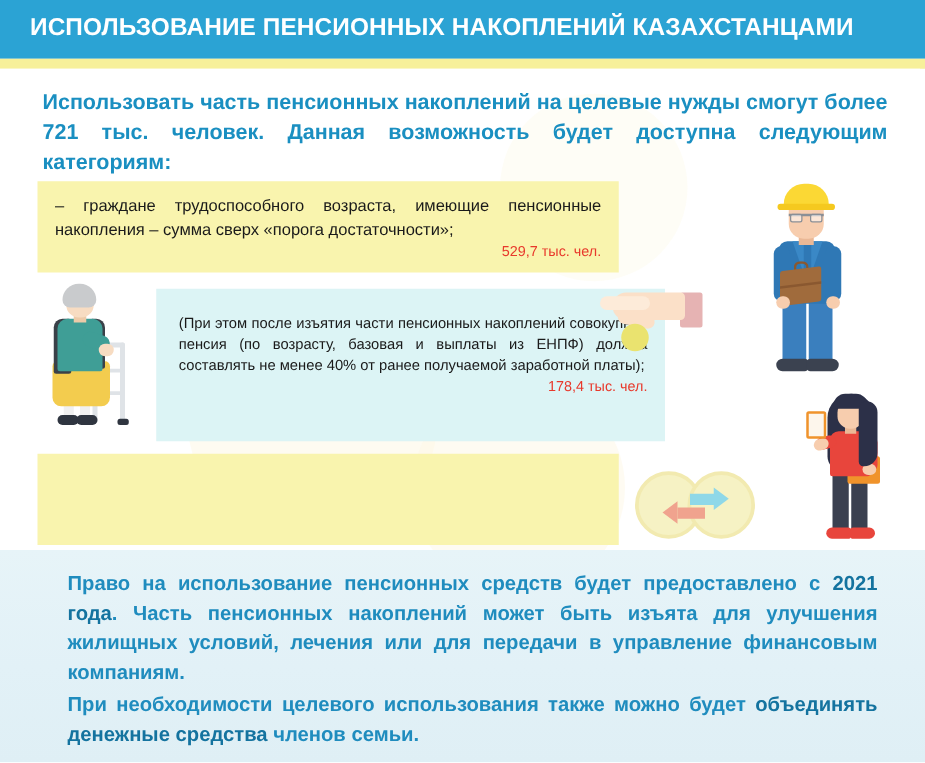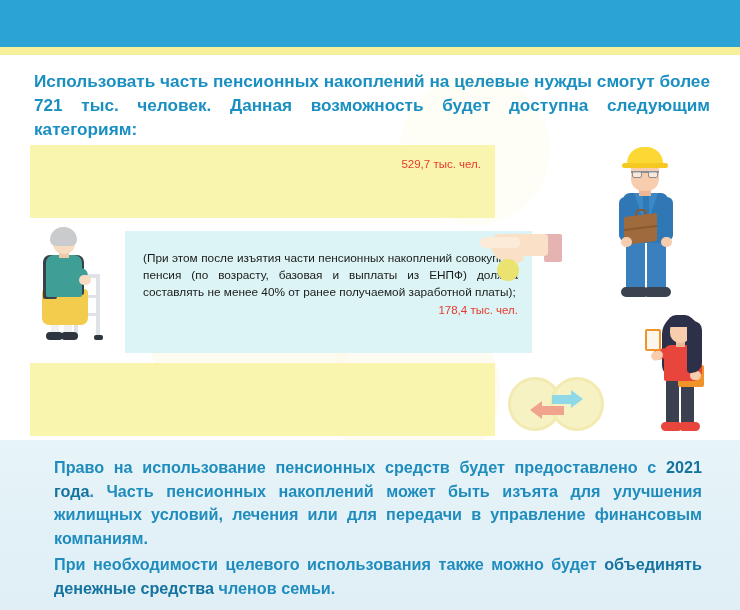--- a/index.html
+++ b/index.html
@@ -219,34 +219,36 @@
   .ex-ar-l { position:absolute; left:34px; top:33px; width:22px; height:9px; background:#f0a38e; }
   .ex-ar-lh{ position:absolute; left:22px; top:28px; width:0; height:0; border-top:9px solid transparent; border-bottom:9px solid transparent; border-right:12px solid #f0a38e; }
 
 </style>
 </head>
 <body>
 
 <div class="page">
 
   <div class="header-band"></div>
+  <div class="header-title">ИСПОЛЬЗОВАНИЕ ПЕНСИОННЫХ НАКОПЛЕНИЙ КАЗАХСТАНЦАМИ</div>
   <div class="header-yellow-strip"></div>
 
   <div class="middle">
 
     <div class="wm wm1"></div>
     <div class="wm wm2"></div>
     <div class="wm wm3"></div>
 
     <div class="intro">
       <span>Использовать часть пенсионных накоплений на целевые нужды смогут более 721 тыс. человек. Данная возможность</span>
       <span class="lastline">будет доступна следующим категориям:</span>
     </div>
 
     <div class="card card-yellow" id="card1">
+      <div class="card-main card-main-just">– граждане трудоспособного возраста, имеющие пенсионные накопления – сумма сверх «порога достаточности»;</div>
       <div class="card-count">529,7 тыс. чел.</div>
     </div>
 
     <div class="card card-blue" id="card2">
       <div class="card-sub">(При этом после изъятия части пенсионных накоплений совокупная пенсия (по возрасту, базовая и выплаты из ЕНПФ) должна составлять не менее 40% от ранее получаемой заработной платы);</div>
       <div class="card-count">178,4 тыс. чел.</div>
     </div>
 
     <div class="card card-yellow" id="card3">
     </div>

